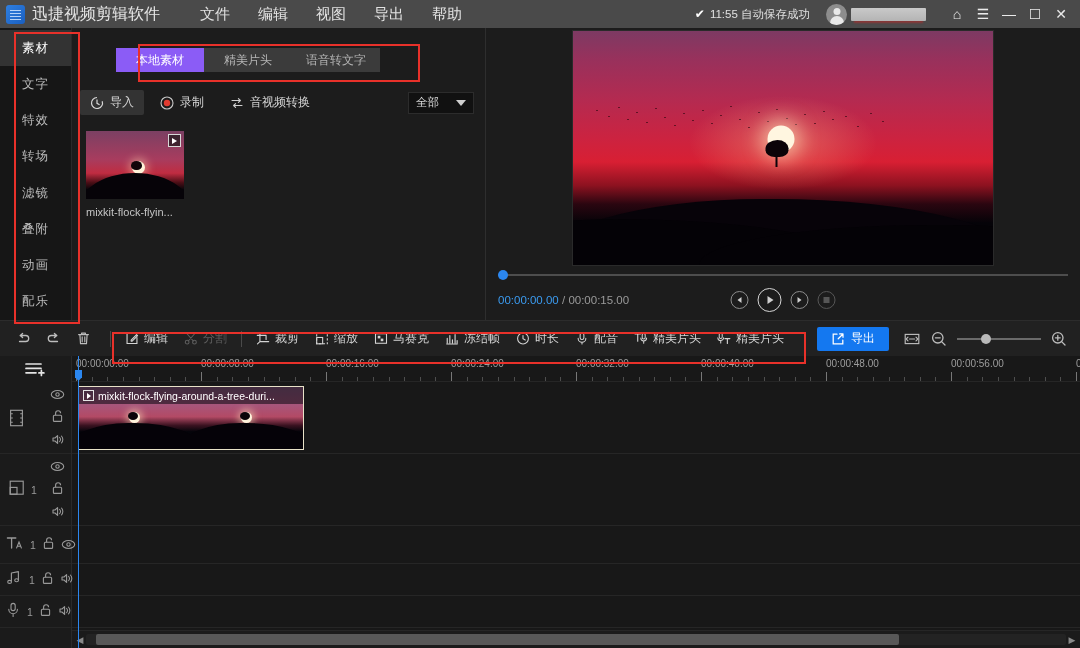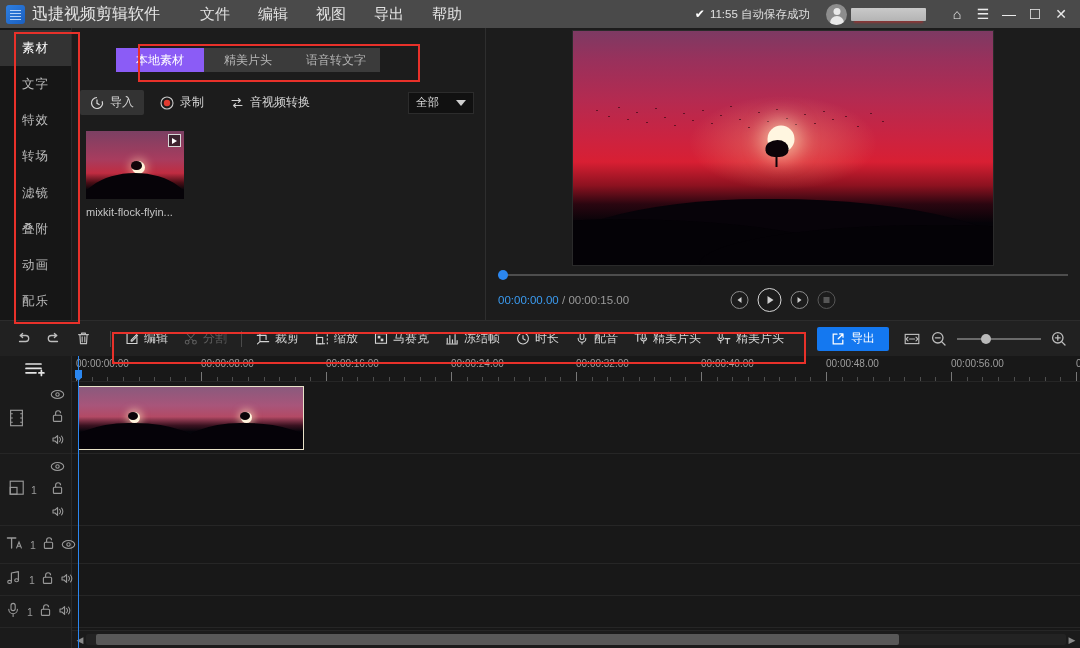--- a/index.html
+++ b/index.html
@@ -827,20 +827,26 @@
               <div class="cf-tree"></div>
               <div class="cf-hill"></div>
           </div>
           <div class="clip-frame">
             <div class="cf-sky"></div>
               <div class="cf-sun"></div>
               <div class="cf-tree"></div>
               <div class="cf-hill"></div>
           </div>
         </div>
+        <div class="clip-label">
+          <span class="clip-badge">
+              <i></i>
+            </span>
+          <span>mixkit-flock-flying-around-a-tree-duri...</span>
+        </div>
       </div>
     </div>
 
     <div class="track-lane" style="height:72px"></div>
     <div class="track-lane" style="height:38px"></div>
     <div class="track-lane" style="height:32px"></div>
     <div class="track-lane" style="height:32px"></div>
 
     <div class="playhead" style="left:6px">
       <div class="playhead-head"></div>

